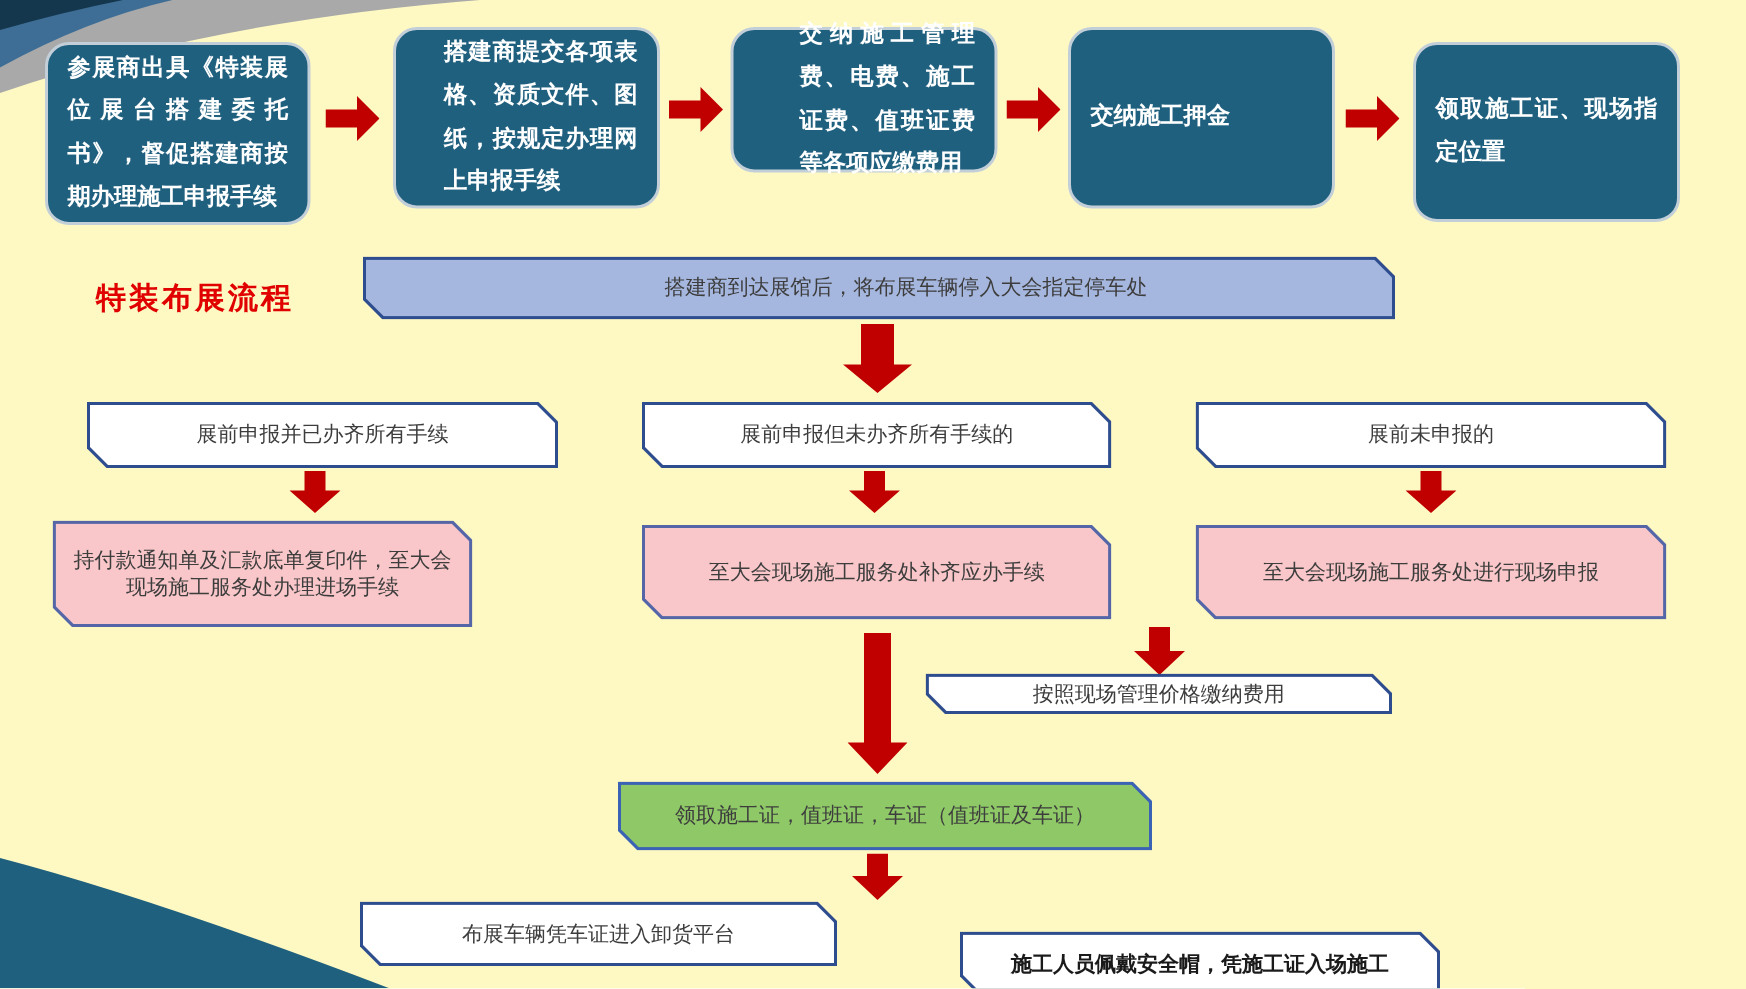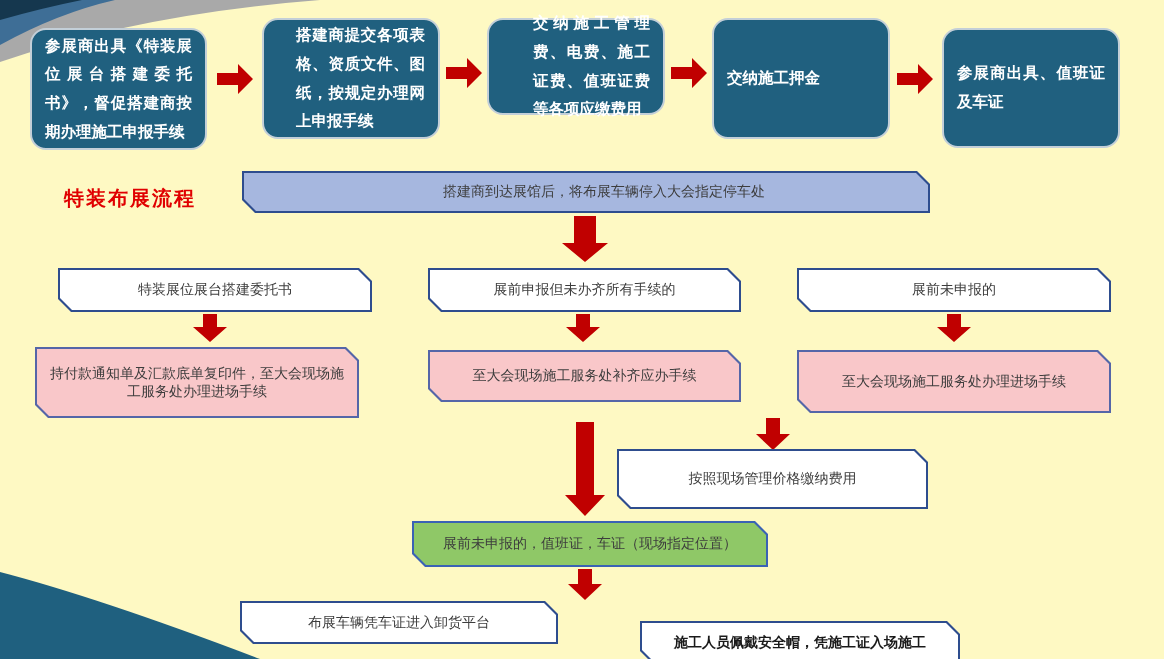--- a/index.html
+++ b/index.html
@@ -50,26 +50,26 @@
   #t4{left:712px;top:18px;width:178px;height:121px;}
   #t5{left:942px;top:28px;width:178px;height:120px;}
   #ar1{left:217px;top:64px;} #ar2{left:446px;top:58px;}
   #ar3{left:671px;top:58px;} #ar4{left:897px;top:64px;}
   #banner{left:242px;top:171px;width:688px;height:42px;padding-left:36px;}
   #bigDown{left:562px;top:216px;}
   #c1{left:58px; top:268px;width:314px;height:44px;}
   #c2{left:428px;top:268px;width:313px;height:44px;}
   #c3{left:797px;top:268px;width:314px;height:44px;}
   #ad1{left:193px;top:314px;} #ad2{left:566px;top:314px;} #ad3{left:937px;top:314px;}
-  #p1{left:35px; top:347px;width:324px;height:71px;}
-  #p2{left:428px;top:350px;width:313px;height:52px;align-items:center;}
+  #p1{left:35px; top:347px;width:280px;height:71px;}
+  #p2{left:428px;top:350px;width:313px;height:63px;align-items:center;}
   #p3{left:797px;top:350px;width:314px;height:63px;}
   #longDown{left:565px;top:422px;}
   #ad4{left:756px;top:418px;}
-  #pay{left:617px;top:449px;width:311px;height:60px;}
+  #pay{left:617px;top:449px;width:311px;height:27px;}
   #pickup{left:412px;top:521px;width:356px;height:46px;}
   #ad5{left:568px;top:569px;}
   #f1{left:240px;top:601px;width:318px;height:43px;border-radius:18px;}
   #f2{left:640px;top:601px;width:320px;height:43px;margin-top:20px;}
 </style>
 </head>
 <body>
 
 <div class="stage">
 
@@ -100,35 +100,35 @@
   <svg id="ar3" class="arrow" width="36" height="30" viewBox="0 0 36 30">
     <polygon points="0,9 21,9 21,0 36,15 21,30 21,21 0,21" fill="currentColor"></polygon>
   </svg>
   <div id="t4" class="teal">
     <span>交纳施工押金</span>
   </div>
   <svg id="ar4" class="arrow" width="36" height="30" viewBox="0 0 36 30">
     <polygon points="0,9 21,9 21,0 36,15 21,30 21,21 0,21" fill="currentColor"></polygon>
   </svg>
   <div id="t5" class="teal">
-    <span>参展商出具、值班证及车证</span>
+    <span>领取施工证、现场指定位置</span>
   </div>
 
   <div class="title">特装布展流程</div>
 
   <div id="banner" class="snip banner">
     <span>搭建商到达展馆后，将布展车辆停入大会指定停车处</span>
   </div>
 
   <svg id="bigDown" class="arrow" width="46" height="46" viewBox="0 0 46 46">
     <polygon points="12,0 34,0 34,27 46,27 23,46 0,27 12,27" fill="currentColor"></polygon>
   </svg>
 
   <div id="c1" class="snip">
-    <span>特装展位展台搭建委托书</span>
+    <span>展前申报并已办齐所有手续</span>
   </div>
   <div id="c2" class="snip">
     <span>展前申报但未办齐所有手续的</span>
   </div>
   <div id="c3" class="snip">
     <span>展前未申报的</span>
   </div>
 
   <svg id="ad1" class="arrow" width="34" height="28" viewBox="0 0 34 28">
     <polygon points="10,0 24,0 24,13 34,13 17,28 0,13 10,13" fill="currentColor"></polygon>
@@ -140,36 +140,36 @@
     <polygon points="10,0 24,0 24,13 34,13 17,28 0,13 10,13" fill="currentColor"></polygon>
   </svg>
 
   <div id="p1" class="snip pink">
     <span>持付款通知单及汇款底单复印件，至大会现场施工服务处办理进场手续</span>
   </div>
   <div id="p2" class="snip pink">
     <span>至大会现场施工服务处补齐应办手续</span>
   </div>
   <div id="p3" class="snip pink">
-    <span>至大会现场施工服务处办理进场手续</span>
+    <span>至大会现场施工服务处进行现场申报</span>
   </div>
 
   <svg id="longDown" class="arrow" width="40" height="94" viewBox="0 0 40 94">
     <polygon points="11,0 29,0 29,73 40,73 20,94 0,73 11,73" fill="currentColor"></polygon>
   </svg>
   <svg id="ad4" class="arrow" width="34" height="32" viewBox="0 0 34 32">
     <polygon points="10,0 24,0 24,16 34,16 17,32 0,16 10,16" fill="currentColor"></polygon>
   </svg>
 
   <div id="pay" class="snip">
     <span>按照现场管理价格缴纳费用</span>
   </div>
 
   <div id="pickup" class="snip green">
-    <span>展前未申报的，值班证，车证（现场指定位置）</span>
+    <span>领取施工证，值班证，车证（值班证及车证）</span>
   </div>
 
   <svg id="ad5" class="arrow" width="34" height="31" viewBox="0 0 34 31">
     <polygon points="10,0 24,0 24,15 34,15 17,31 0,15 10,15" fill="currentColor"></polygon>
   </svg>
 
   <div id="f1" class="snip">
     <span>布展车辆凭车证进入卸货平台</span>
   </div>
   <div id="f2" class="snip">

